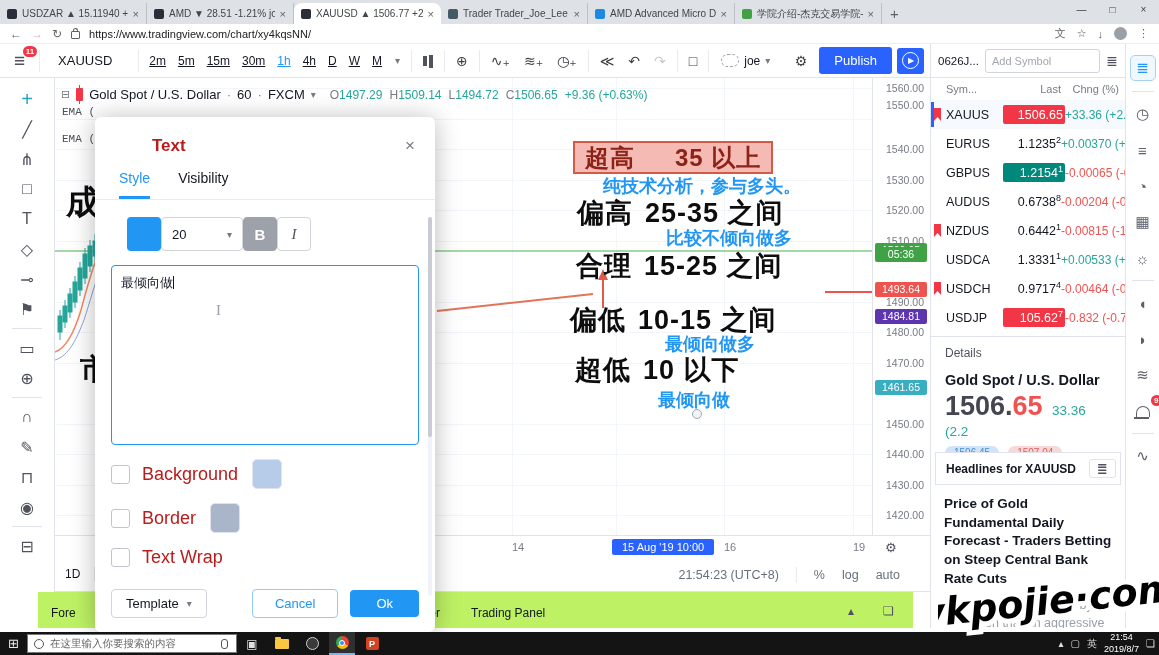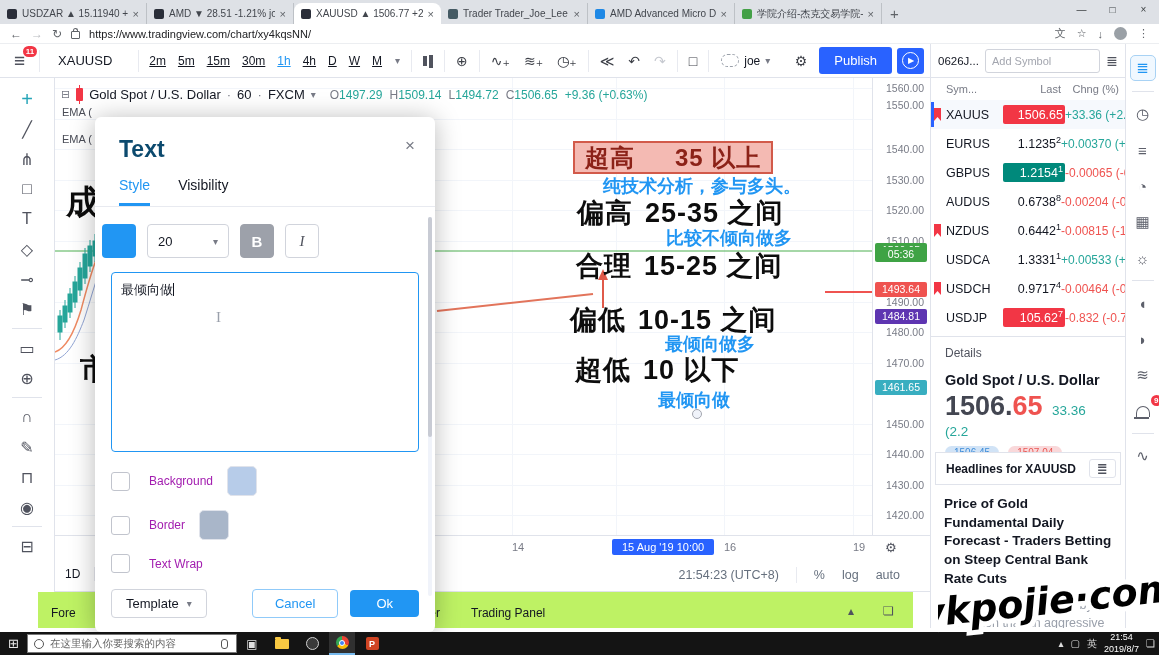--- a/index.html
+++ b/index.html
@@ -57,21 +57,21 @@
   #chart{position:absolute;left:55px;top:78px;width:817px;height:457px;background:#fff;overflow:hidden;}
   .gridh{position:absolute;left:0;width:817px;height:1px;background:#f2f5fa;}
   .gridv{position:absolute;top:0;width:1px;height:457px;background:#f2f5fa;}
   #chart-head{position:absolute;left:6px;top:9px;display:flex;align-items:center;gap:6px;font-size:13px;color:#131722;}
   .collapse-ic{color:#787b86;font-size:11px;}
   .candle-ic{width:7px;height:13px;background:#f23645;position:relative;border-radius:1px;}
   .candle-ic::before{content:"";position:absolute;left:3px;top:-3px;width:1px;height:19px;background:#f23645;}
   .ohlc{display:flex;gap:7px;font-size:12px;margin-left:8px;}
   .ohlc .k{color:#787b86;}
   .ohlc .v{color:#26a69a;}
-  .ema-lbl{position:absolute;left:7px;font-size:11px;color:#4a4d57;}
+  .ema-lbl{position:absolute;left:7px;font-size:11px;color:#4a4d57;font-family:Liberation Mono, monospace;}
   .frag{position:absolute;font-weight:800;color:#0d0d0d;}
   
   .ann{position:absolute;display:flex;align-items:baseline;white-space:nowrap;}
   .ann-label{font-size:27px;font-weight:800;color:#0d0d0d;width:68px;flex:none;letter-spacing:1px;}
   .ann-value{font-size:27px;font-weight:800;color:#0d0d0d;letter-spacing:1px;}
   .ann-boxed{background:#f4bab3;border:2px solid #d25a4a;height:29px;align-items:center;padding:0 10px;box-sizing:content-box;}
   .ann-boxed .ann-label,.ann-boxed .ann-value{color:#8c2218;font-size:24px;}
   .ann-note{position:absolute;font-size:18px;font-weight:bold;color:#2196f3;white-space:nowrap;}
   .eps{position:absolute;font-size:25px;font-weight:800;color:#0d0d0d;white-space:nowrap;}
   .handle-dot{position:absolute;width:8px;height:8px;border:1px solid #a3a6af;border-radius:50%;background:#f0f3fa;}
@@ -135,37 +135,37 @@
   
   #sidebar{position:absolute;left:1125px;top:44px;width:34px;height:584px;background:#fff;border-left:1px solid #e0e3eb;box-sizing:border-box;display:flex;flex-direction:column;align-items:center;padding-top:5px;}
   .stool{width:24px;height:24px;margin:6px 0;display:flex;align-items:center;justify-content:center;font-size:15px;color:#5d606b;position:relative;flex:none;}
   .stool.active{color:#2196f3;border:1.5px solid #a8d2f4;border-radius:5px;background:#f0f8ff;}
   .stool-div{width:22px;height:1px;background:#e0e3eb;margin:4px 0;flex:none;}
   .badge{position:absolute;top:-4px;right:-7px;background:#f23645;color:#fff;border-radius:7px;font-size:8px;line-height:11px;padding:0 3px;font-weight:bold;}
   .bellshape{width:12px;height:10px;border:1.5px solid #5d606b;border-bottom:none;border-radius:7px 7px 0 0;position:relative;display:block;}
   .bellshape::after{content:"";position:absolute;left:-3px;bottom:-2px;width:15px;height:2px;background:#5d606b;}
   
   #dialog{position:absolute;left:95px;top:117px;width:340px;height:515px;background:#fff;border-radius:6px;box-shadow:0 2px 26px rgba(0,0,0,.28);z-index:50;overflow:hidden;}
-  #dlg-title{padding:19px 24px 4px;font-size:23px;font-weight:bold;color:#0c4a6e;}
+  #dlg-title{padding:19px 24px 4px;font-size:17px;font-weight:bold;color:#b91c1c;margin-left:33px;}
   #dlg-close{position:absolute;top:19px;right:20px;font-size:17px;color:#787b86;}
   #dlg-tabs{display:flex;gap:28px;padding:10px 24px 0;font-size:14px;border-bottom:1px solid #e8eaf0;}
   .dlg-tab{padding-bottom:10px;color:#131722;}
   .dlg-tab.active{color:#2196f3;border-bottom:3px solid #2196f3;}
-  #dlg-row{display:flex;gap:11px;margin:17px 7px 0;align-items:center;}
+  #dlg-row{display:flex;margin:17px 32px 0;align-items:center;}
   #colorsw{width:34px;height:34px;border-radius:4px;background:#2196f3;}
   #sizesel{width:82px;height:34px;border:1px solid #d1d4dc;border-radius:4px;display:flex;align-items:center;justify-content:space-between;padding:0 10px;box-sizing:border-box;font-size:13px;color:#131722;}
   .fmtbtn{width:34px;height:34px;border:1px solid #d1d4dc;border-radius:4px;display:flex;align-items:center;justify-content:center;font-size:15px;color:#50535e;box-sizing:border-box;}
   .fmtbtn.bold-on{background:#9da1aa;border-color:#9da1aa;color:#fff;font-weight:bold;}
   .fmtbtn.italic{font-style:italic;font-family:"Liberation Serif",serif;}
   #dlg-textarea{margin:14px 16px 0;height:180px;border:1.5px solid #2196f3;border-radius:4px;padding:8px 9px;font-size:13px;color:#131722;position:relative;box-sizing:border-box;}
   .caret{display:inline-block;width:1px;height:13px;background:#131722;vertical-align:-2px;}
   #ibeam{position:absolute;left:104px;top:36px;color:#9aa0ab;font-family:"Liberation Serif",serif;font-size:15px;}
   .chk-row{display:flex;align-items:center;margin:14px 0 0 16px;}
   .chkbox{width:17px;height:17px;border:1px solid #c1c4cd;border-radius:3px;flex:none;}
-  .chk-label{font-size:12px;color:#a21caf;margin-left:19px;}
+  .chk-label{font-size:18px;color:#b91c1c;margin-left:12px;}
   .chk-swatch{width:28px;height:28px;border:1px solid #e0e3eb;border-radius:5px;margin-left:14px;}
   #sw-bg{background:#b7cce9;}
   #sw-border{background:#a9b6c9;}
   #dlg-scroll{position:absolute;right:3px;top:100px;bottom:36px;width:4px;background:#f0f3fa;border-radius:2px;}
   #dlg-thumb{position:absolute;top:0;width:4px;height:58%;background:#c8cbd4;border-radius:2px;}
   #dlg-footer{position:absolute;left:0;right:0;bottom:0;padding:11px 16px 14px;display:flex;align-items:center;}
   .btn-outline{border:1px solid #d1d4dc;border-radius:4px;padding:6px 14px;font-size:13px;color:#131722;display:flex;gap:8px;align-items:center;}
   .btn-cancel{border:1px solid #90caf9;border-radius:4px;padding:6px 22px;font-size:13px;color:#2196f3;margin-left:auto;}
   .btn-ok{background:#2196f3;color:#fff;border-radius:4px;padding:6px 26px;font-size:13px;margin-left:12px;}
   

